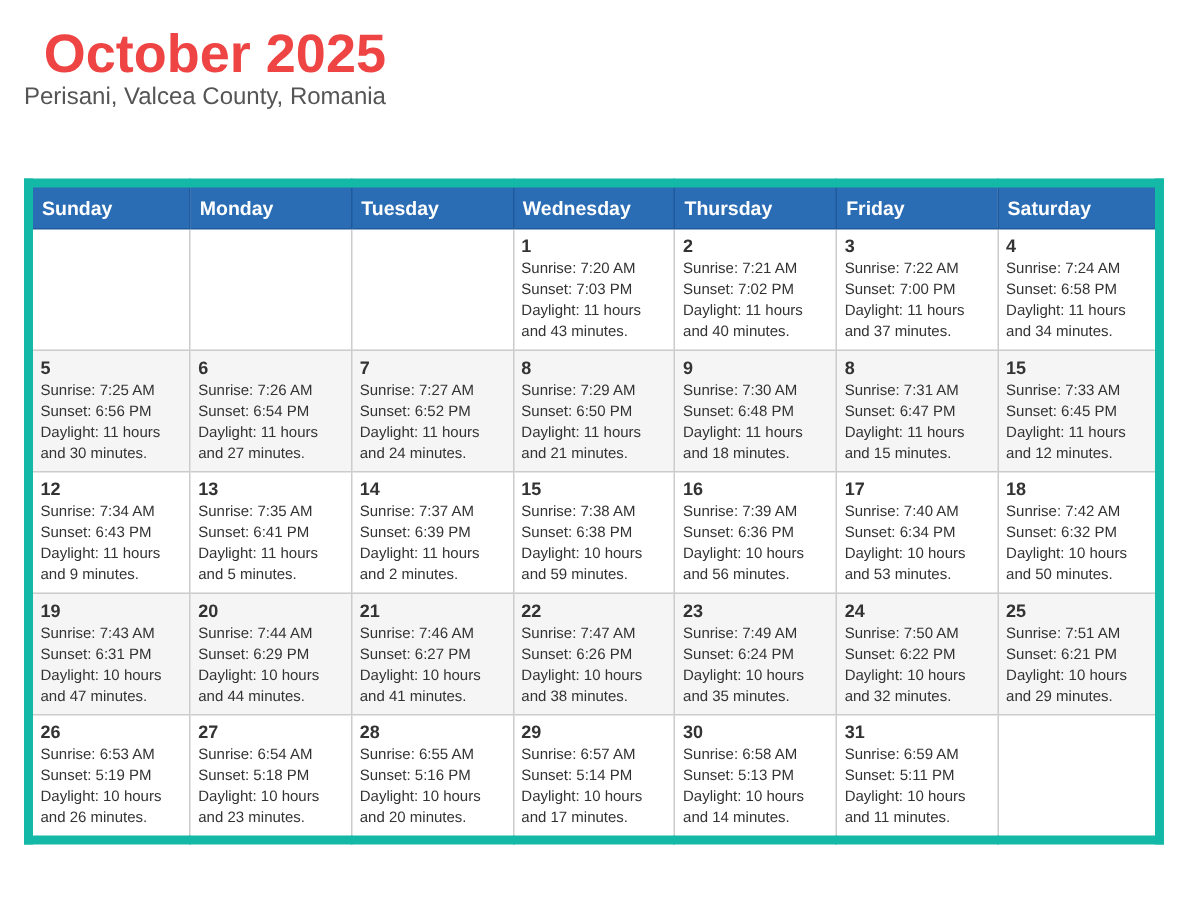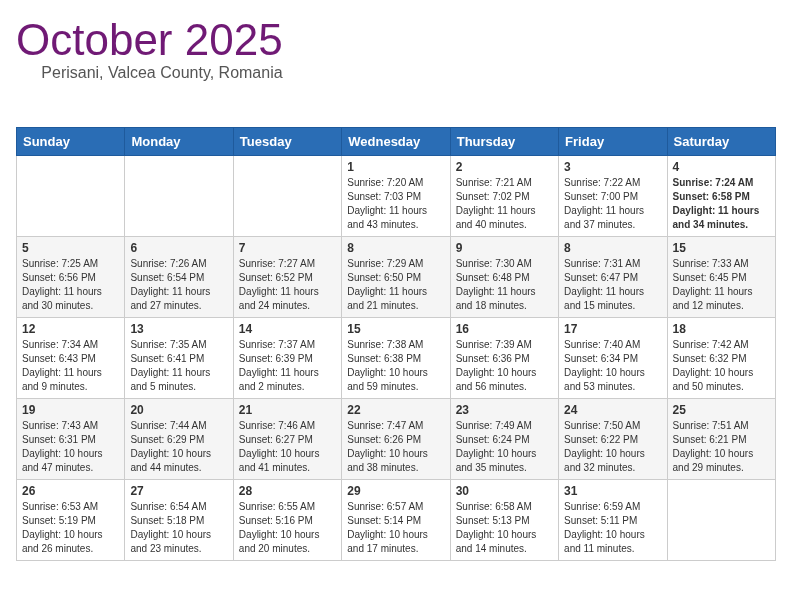--- a/index.html
+++ b/index.html
@@ -32,33 +32,33 @@
       color: #1a6bb5;
     }
     .logo-icon {
       width: 24px;
       height: 20px;
     }
     .title-block {
       text-align: right;
     }
     .month-title {
-      font-size: 44px;
-      font-weight: normal;
-      color: #701a75;
+      font-size: 36px;
+      font-weight: bold;
+      color: #ef4444;
       line-height: 1.1;
     }
     .location-title {
       font-size: 16px;
       color: #555;
     }
     .calendar {
       width: 100%;
       border-collapse: collapse;
-      border: 1px solid #14b8a6;
+      border: 6px solid #14b8a6;
       margin-top: 45px;
     }
     .calendar th {
       background-color: #2a6db5;
       color: white;
       font-size: 13px;
       font-weight: bold;
       padding: 6px 6px;
       text-align: left;
       border: 1px solid #1e5a9c;
@@ -140,21 +140,21 @@
         </td>
         <td>
           <span class="day-number">3</span>
           <div class="day-info" style="white-space: pre-line;">Sunrise: 7:22 AM
 Sunset: 7:00 PM
 Daylight: 11 hours
 and 37 minutes.</div>
         </td>
         <td>
           <span class="day-number">4</span>
-          <div class="day-info" style="white-space: pre-line; font-weight: bold;">Sunrise: 7:24 AM
+          <div class="day-info" style="white-space: pre-line;">Sunrise: 7:24 AM
 Sunset: 6:58 PM
 Daylight: 11 hours
 and 34 minutes.</div>
         </td>
       </tr>
       <tr class="row-even">
         <td>
           <span class="day-number">5</span>
           <div class="day-info" style="white-space: pre-line;">Sunrise: 7:25 AM
 Sunset: 6:56 PM

